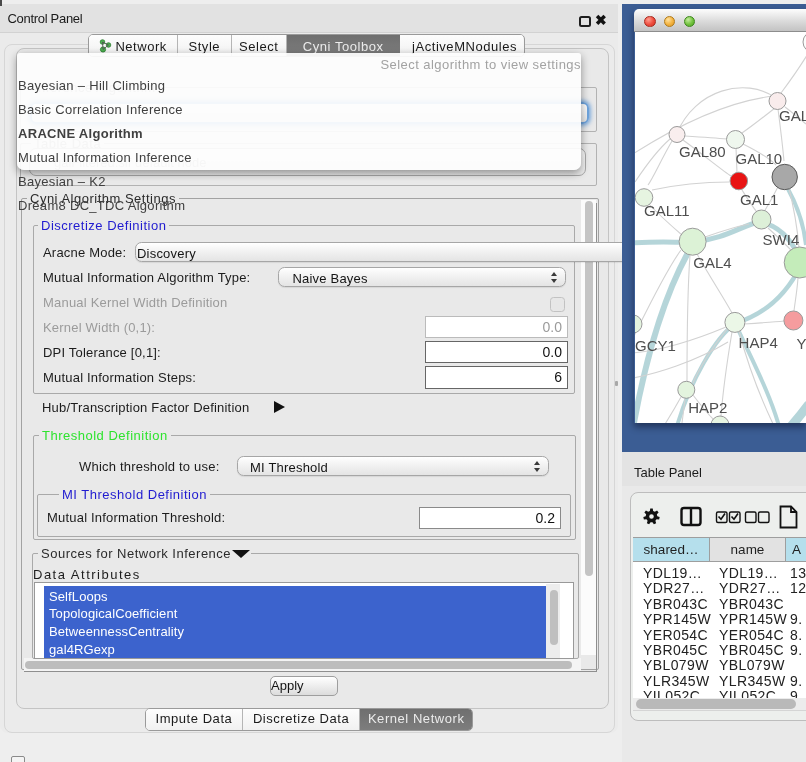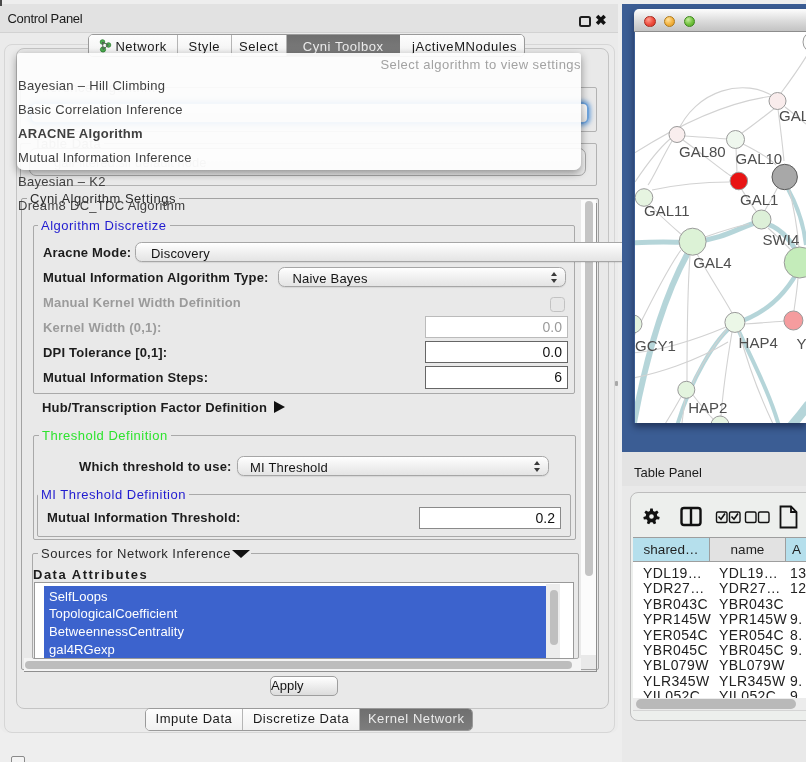--- a/index.html
+++ b/index.html
@@ -1,16 +1,16 @@
 <!DOCTYPE html>
 <html><head><meta charset="utf-8"><style>
 html,body{margin:0;padding:0}
 body{width:806px;height:762px;background:#eeeeee;font-family:"Liberation Sans",sans-serif;position:relative;overflow:hidden}
 .abs{position:absolute}
-.lbl{font-size:13px;font-weight:bold;color:#1c1c1c;white-space:nowrap;letter-spacing:0.2px}
+.lbl{font-size:13px;font-weight:normal;color:#1c1c1c;white-space:nowrap;letter-spacing:0.2px}
 .dis{color:#9b9b9b}
 .combo{position:absolute;height:20.5px;letter-spacing:0.2px;border:1px solid #a6a6a6;border-radius:6.5px;background:linear-gradient(#ffffff,#f2f2f2 45%,#e4e4e4);box-shadow:0 1px 1px rgba(0,0,0,0.08);font-size:13px;color:#141414;line-height:21px;padding-left:11px;box-sizing:border-box}
 .carets{position:absolute;right:7px;top:3.5px;width:8px;height:13px}
 .carets:before{content:"";position:absolute;left:1px;top:1px;border-left:3.2px solid transparent;border-right:3.2px solid transparent;border-bottom:4.5px solid #3a3a3a}
 .carets:after{content:"";position:absolute;left:1px;bottom:1px;border-left:3.2px solid transparent;border-right:3.2px solid transparent;border-top:4.5px solid #3a3a3a}
 .tfield{position:absolute;background:#fff;font-size:14px;text-align:right;box-sizing:border-box;padding-right:5px}
 .gbox{position:absolute;border:1px solid #a9a9a9;border-radius:2px}
 .gtitle{position:absolute;top:-8px;font-size:13px;background:#e9e9e9;padding:0 3px;white-space:nowrap;letter-spacing:0.5px}
 .tabbar{position:absolute;height:23px;border:1px solid #9a9a9a;border-radius:5px;background:#f6f6f6;display:flex;box-sizing:border-box;overflow:hidden}
 .tab{font-size:13px;color:#1a1a1a;text-align:center;line-height:23px;border-right:1px solid #b5b5b5;background:linear-gradient(#fdfdfd,#f1f1f1);white-space:nowrap;letter-spacing:0.55px}
@@ -64,45 +64,45 @@
   </div>
 
   <div class="abs" style="left:581px;top:200px;width:15px;height:455px;background:#fbfbfb"></div>
   <div class="abs" style="left:584.5px;top:200.5px;width:8px;height:375.5px;background:#c4c4c4;border-radius:4px"></div>
   <div class="abs" style="left:24px;top:658px;width:557px;height:12.5px;background:#f4f4f4"></div>
   <div class="abs" style="left:25px;top:661px;width:547px;height:8px;background:#bdbdbd;border-radius:4px"></div>
   <div class="abs" style="left:24px;top:670.5px;width:573px;height:1px;background:#8f8f8f"></div>
   <div class="abs" style="left:596px;top:203px;width:1px;height:468px;background:#8f8f8f"></div>
 
   <div class="gbox" style="left:33px;top:224.5px;width:540px;height:167px">
-    <div class="gtitle" style="left:4px;color:#201bd0">Algorithm Discretize</div>
+    <div class="gtitle" style="left:4px;color:#201bd0">Discretize Definition</div>
   </div>
   <div class="lbl abs" style="left:43px;top:245px">Aracne Mode:</div>
-  <div class="combo" style="left:135px;top:241.5px;width:508px;padding-left:15px">Discovery<div class="carets"></div></div>
+  <div class="combo" style="left:135px;top:241.5px;width:508px;padding-left:1px">Discovery<div class="carets"></div></div>
   <div class="lbl abs" style="left:43px;top:270px">Mutual Information Algorithm Type:</div>
   <div class="combo" style="left:277.5px;top:266.5px;width:288.5px;padding-left:14px">Naive Bayes<div class="carets"></div></div>
   <div class="lbl dis abs" style="left:43px;top:295px">Manual Kernel Width Definition</div>
   <div class="abs" style="left:550px;top:297px;width:13px;height:13px;background:#e7e7e7;border:1px solid #c2c2c2;border-radius:3.5px"></div>
   <div class="lbl dis abs" style="left:43px;top:320px">Kernel Width (0,1):</div>
   <div class="tfield" style="left:424.5px;top:316px;width:143.5px;height:22px;border:1px solid #bbbbbb;color:#9b9b9b;line-height:20px">0.0</div>
   <div class="lbl abs" style="left:43px;top:345px">DPI Tolerance [0,1]:</div>
   <div class="tfield" style="left:424.5px;top:341px;width:143.5px;height:22px;border:1px solid #666;color:#111;line-height:20px">0.0</div>
   <div class="lbl abs" style="left:43px;top:370px">Mutual Information Steps:</div>
   <div class="tfield" style="left:424.5px;top:366px;width:143.5px;height:22.5px;border:1px solid #666;color:#111;line-height:20px">6</div>
 
   <div class="lbl abs" style="left:42px;top:400px">Hub/Transcription Factor Definition</div>
   <div class="abs" style="left:273.5px;top:401px;width:0;height:0;border-top:6.5px solid transparent;border-bottom:6.5px solid transparent;border-left:11px solid #111"></div>
 
   <div class="gbox" style="left:33px;top:434.5px;width:541px;height:103px">
     <div class="gtitle" style="left:5px;color:#2ee32e">Threshold Definition</div>
   </div>
   <div class="lbl abs" style="left:79px;top:459px">Which threshold to use:</div>
   <div class="combo" style="left:237px;top:455.5px;width:312px;padding-left:12px">MI Threshold<div class="carets"></div></div>
   <div class="gbox" style="left:37px;top:493.5px;width:532px;height:41.5px">
-    <div class="gtitle" style="left:0;color:#201bd0">MI Threshold Definition</div>
+    <div class="gtitle" style="left:21px;color:#201bd0">MI Threshold Definition</div>
   </div>
   <div class="lbl abs" style="left:47px;top:510px">Mutual Information Threshold:</div>
   <div class="tfield" style="left:419px;top:507px;width:142px;height:22px;border:1px solid #8a8a8a;color:#111;line-height:20px">0.2</div>
 
   <div class="gbox" style="left:32px;top:552.5px;width:545px;height:104.5px">
     <div class="gtitle" style="left:5px;color:#2b2b2b">Sources for Network Inference&nbsp;&nbsp;&nbsp;&nbsp;</div>
   </div>
   <div class="abs" style="left:232px;top:550px;width:0;height:0;border-left:9px solid transparent;border-right:9px solid transparent;border-top:8.5px solid #111"></div>
   <div class="lbl abs" style="left:33px;top:566.5px;letter-spacing:1.5px">Data Attributes</div>
   <div class="abs" style="left:34px;top:582px;width:540px;height:77px;background:#fff;border:1px solid #999;box-sizing:border-box;overflow:hidden">

